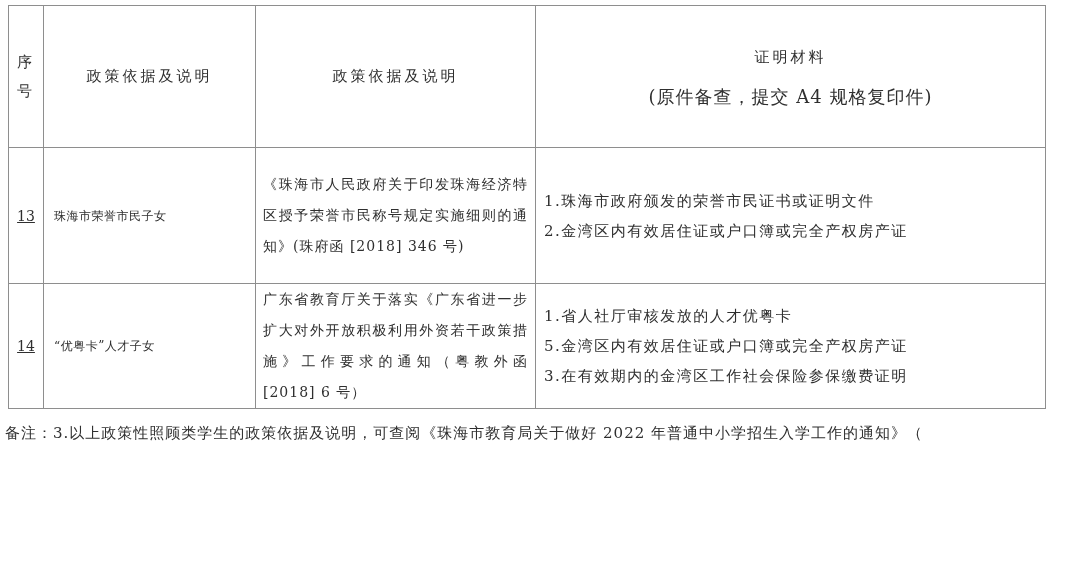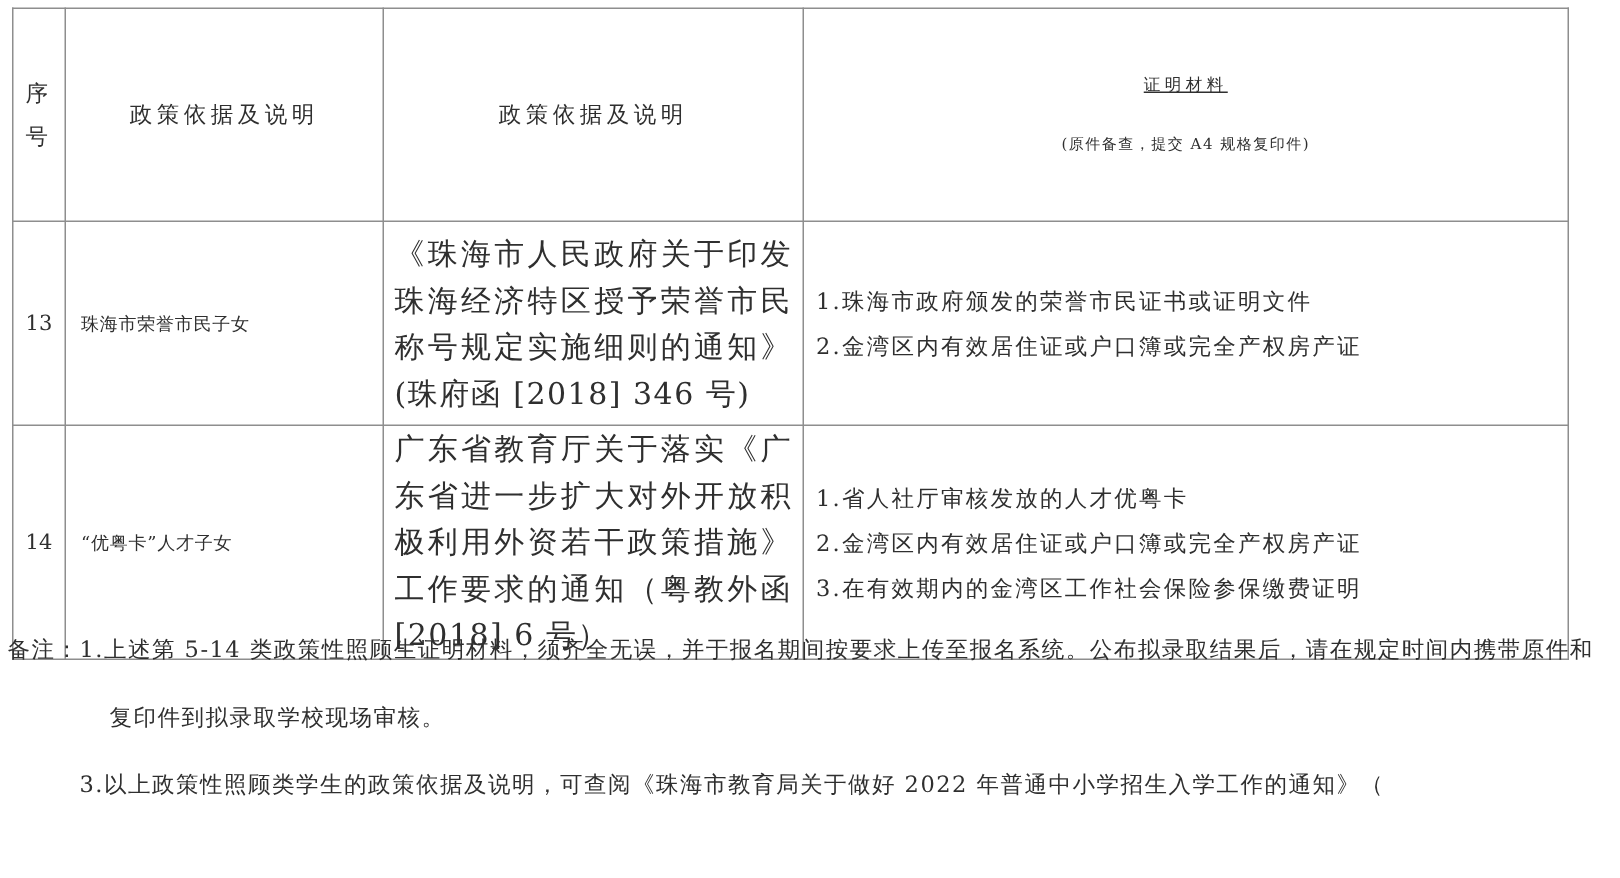--- a/index.html
+++ b/index.html
@@ -35,48 +35,48 @@
   .th-cell {
     font-weight: bold;
     text-align: center;
     font-size: 15px;
     letter-spacing: 3px;
     line-height: 1.9;
   }
   .th-no { padding: 0 6px; }
   .th-materials-title {
     display: block;
-    font-size: 11px;
+    font-size: 15px;
     letter-spacing: 3px;
     line-height: 40px;
-    text-decoration: underline;
   }
   .th-materials-sub {
     display: block;
-    font-size: 10px;
+    font-size: 18px;
     letter-spacing: 1px;
     line-height: 40px;
   }
   .cell-no {
     text-align: center;
     font-size: 14px;
     letter-spacing: 0;
+    text-decoration: underline;
   }
   .cell-category {
     text-align: left;
     padding: 0 6px 0 10px;
     font-size: 12px;
     letter-spacing: 0.5px;
     line-height: 30px;
   }
   .cell-basis {
     text-align: justify;
     text-justify: inter-ideograph;
     padding: 0 7px;
-    font-size: 20px;
+    font-size: 14px;
     letter-spacing: 1px;
     line-height: 31px;
   }
   .cell-materials {
     text-align: left;
     padding: 0 8px;
     font-size: 15px;
     letter-spacing: 1.5px;
     line-height: 30px;
     white-space: pre-line;
@@ -130,27 +130,26 @@
       <td class="cell-category">珠海市荣誉市民子女</td>
       <td class="cell-basis">《珠海市人民政府关于印发珠海经济特区授予荣誉市民称号规定实施细则的通知》(珠府函 [2018] 346 号)</td>
       <td class="cell-materials">1.珠海市政府颁发的荣誉市民证书或证明文件
 2.金湾区内有效居住证或户口簿或完全产权房产证</td>
     </tr>
     <tr class="row-14">
       <td class="cell-no">14</td>
       <td class="cell-category">“优粤卡”人才子女</td>
       <td class="cell-basis">广东省教育厅关于落实《广东省进一步扩大对外开放积极利用外资若干政策措施》工作要求的通知（粤教外函 [2018] 6 号）</td>
       <td class="cell-materials">1.省人社厅审核发放的人才优粤卡
-2.金湾区内有效居住证或户口簿或完全产权房产证
+5.金湾区内有效居住证或户口簿或完全产权房产证
 3.在有效期内的金湾区工作社会保险参保缴费证明</td>
     </tr>
   </tbody>
     </table>
 
   <div class="notes">
     <div class="notes-label">备注：</div>
     <div class="notes-items">
-      <div class="note-item">1.上述第 5-14 类政策性照顾生证明材料，须齐全无误，并于报名期间按要求上传至报名系统。公布拟录取结果后，请在规定时间内携带原件和复印件到拟录取学校现场审核。</div>
       <div class="note-item">3.以上政策性照顾类学生的政策依据及说明，可查阅《珠海市教育局关于做好 2022 年普通中小学招生入学工作的通知》（</div>
     </div>
   </div>
 
 </div>
 
 </body></html>

